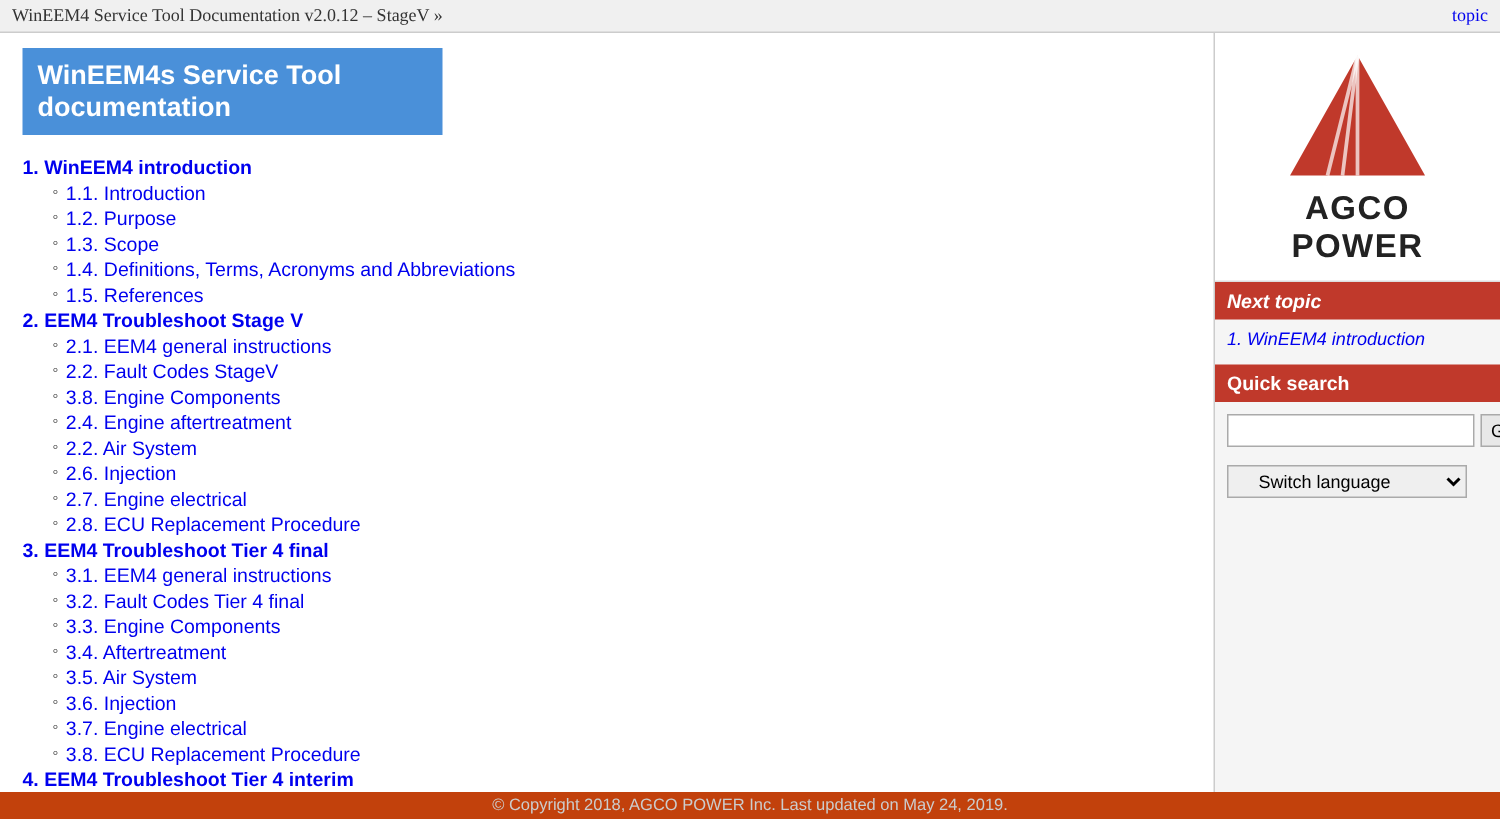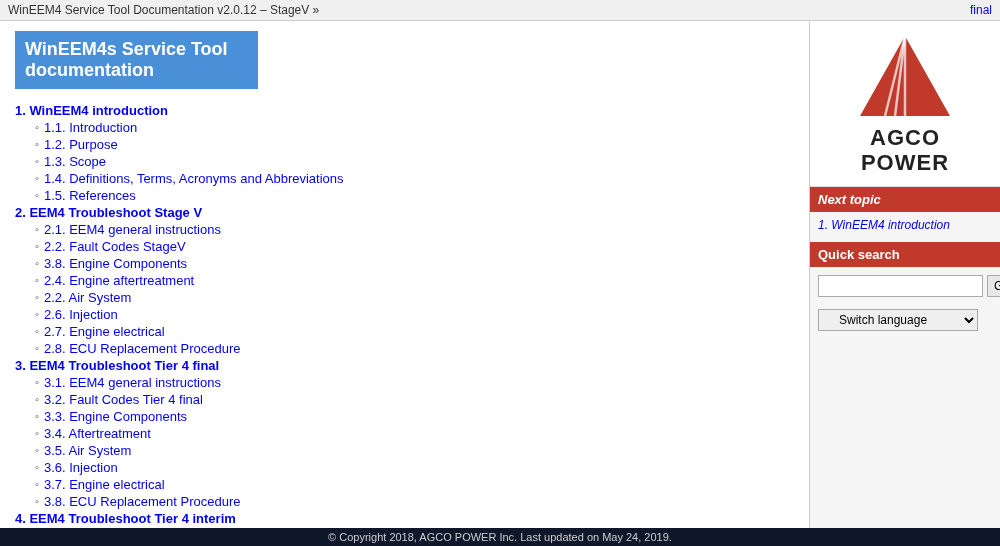--- a/index.html
+++ b/index.html
@@ -17,20 +17,21 @@
     
     #top-bar {
       background: #f0f0f0;
       border-bottom: 1px solid #ccc;
       padding: 3px 8px;
       display: flex;
       justify-content: space-between;
       align-items: center;
       font-size: 12px;
       color: #333;
+      font-family: Liberation Serif, serif;
     }
     #top-bar .next-link {
       color: #00e;
       text-decoration: none;
       font-size: 12px;
     }
 
     
     #content-wrapper {
       display: flex;
@@ -54,21 +55,21 @@
     }
 
     #doc-title {
       background: #4a90d9;
       color: #fff;
       font-size: 18px;
       font-weight: bold;
       padding: 8px 10px;
       margin-bottom: 12px;
       display: inline-block;
-      width: 243px;
+      width: 280px;
     }
 
     .toc-list {
       list-style: none;
       padding: 0;
     }
 
     .toc-list li {
       margin: 2px 0;
     }
@@ -114,21 +115,21 @@
     #doc-area::-webkit-scrollbar-track {
       background: #f0f0f0;
     }
     #doc-area::-webkit-scrollbar-thumb {
       background: #aaa;
       border: 1px solid #888;
     }
 
     
     #footer {
-      background: #0f172a;
+      background: #c2410c;
       color: #ccc;
       font-size: 11px;
       padding: 3px 8px;
       text-align: center;
     }
 
     
     #right-sidebar {
       width: 190px;
       background: #f5f5f5;
@@ -231,21 +232,21 @@
     
     .toc-top-item {
       margin-top: 6px;
     }
   </style>
 </head>
 <body>
 
 <div id="top-bar">
   <span>WinEEM4 Service Tool Documentation v2.0.12 – StageV  »</span>
-  <a href="#" class="next-link">final</a>
+  <a href="#" class="next-link">topic</a>
 </div>
 
 <div id="content-wrapper">
 
   <div id="main-panel">
     <div id="doc-area">
       <div id="doc-title">WinEEM4s Service Tool documentation</div>
 
       <ul class="toc-list" id="toc-root">
 

